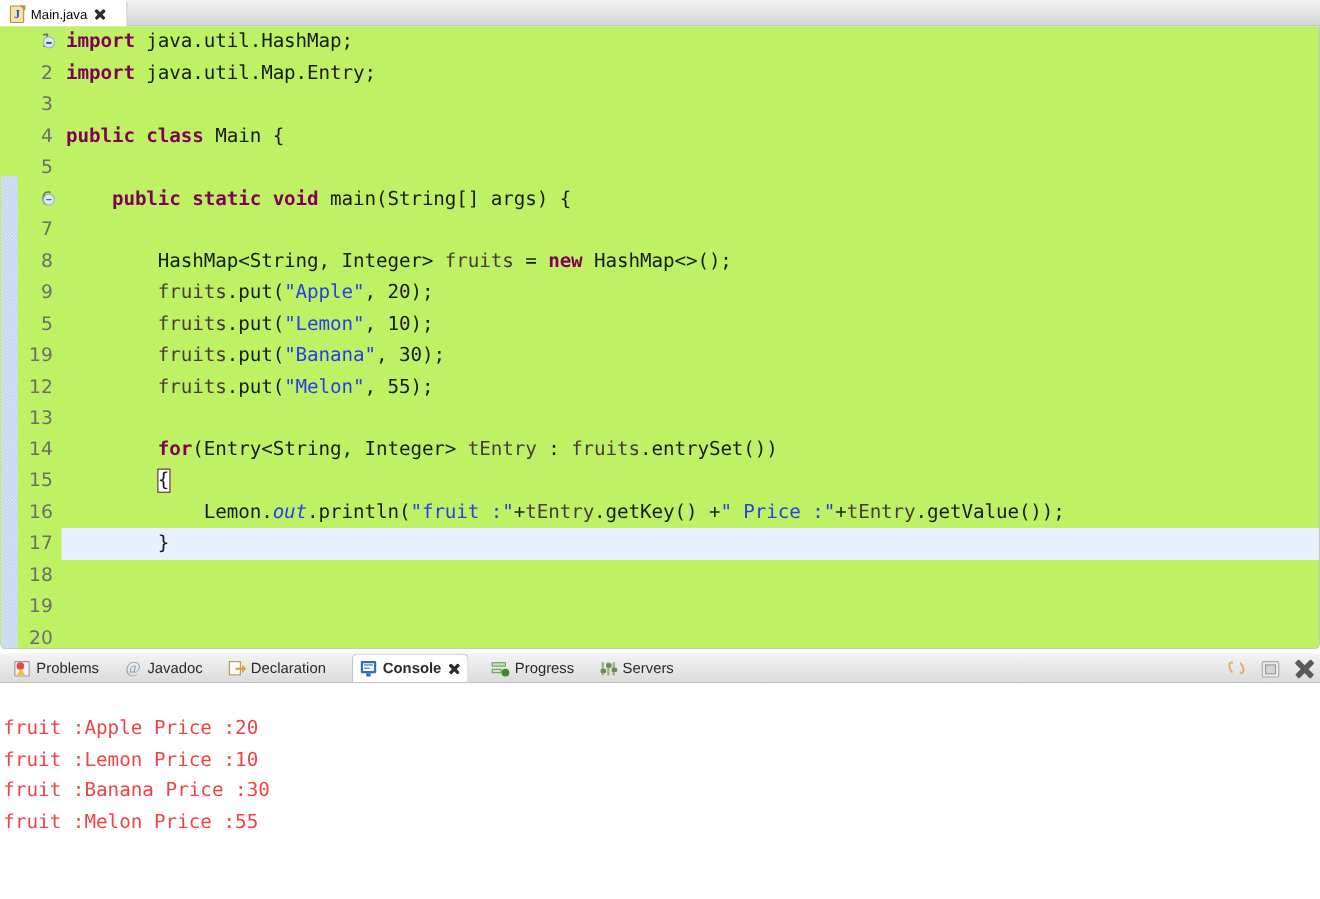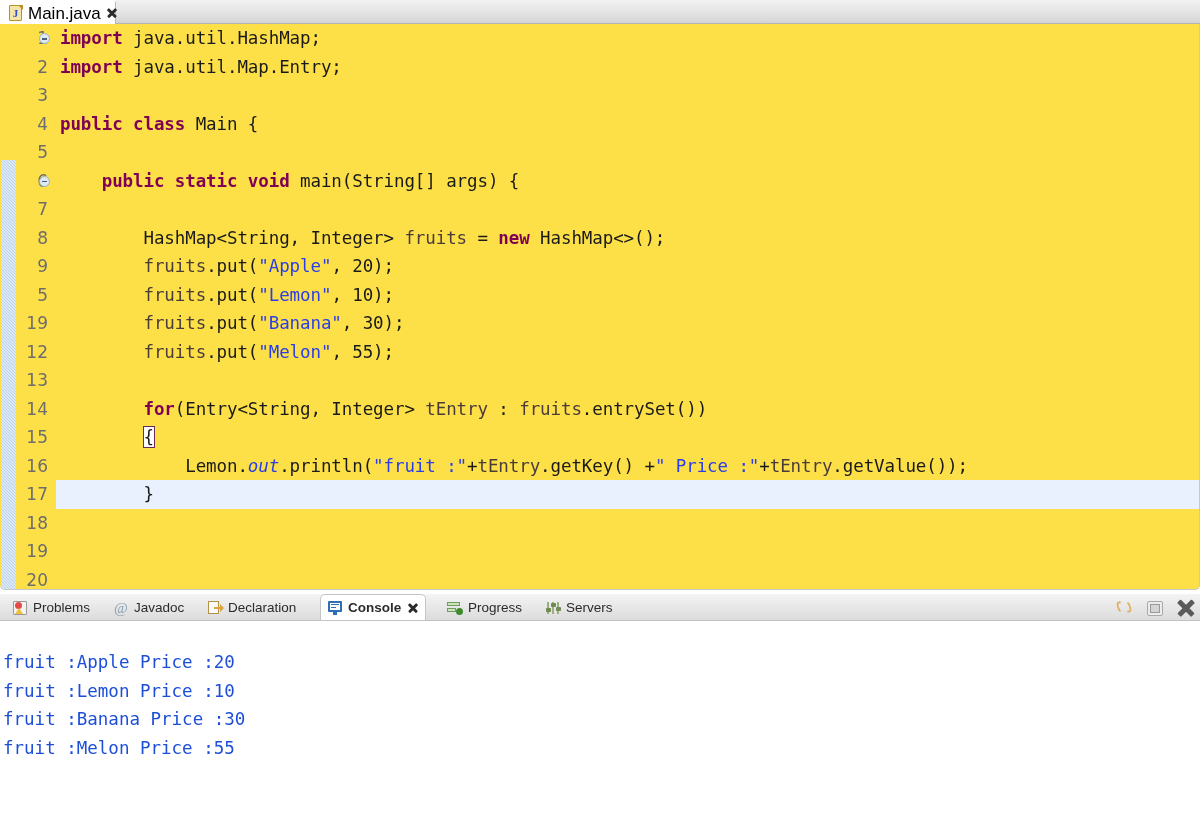--- a/index.html
+++ b/index.html
@@ -20,21 +20,21 @@
   }
   .tab-active {
     position: absolute; left: 0; top: 0; height: 24px;
     background: #ffffff;
     border-right: 1px solid #b9b9b9;
     border-top: 2px solid #ffffff;
     display: flex; align-items: center; gap: 5px;
     padding: 0 8px 0 9px;
     border-radius: 0 4px 0 0;
   }
-  .tab-label { font-size: 17px; color: #000; line-height: 1; white-space: nowrap; }
+  .tab-label { font-size: 12px; color: #000; line-height: 1; white-space: nowrap; }
   .jfile-icon { width: 14px; height: 16px; position: relative; display: inline-block; flex: 0 0 auto; }
   .jfile-icon .pg {
     position: absolute; left: 0; top: 0; width: 13px; height: 16px;
     background: #f6e5a8; border: 1px solid #b8912b;
     border-radius: 1px;
   }
   .jfile-icon .fold {
     position: absolute; right: 0px; top: 0px; width: 0; height: 0;
     border-left: 5px solid transparent; border-top: 5px solid #b8912b;
   }
@@ -52,21 +52,21 @@
     border-radius: 2px;
   }
   .xclose::before { transform: translate(-50%,-50%) rotate(45deg) scaleX(0.86); }
   .xclose::after  { transform: translate(-50%,-50%) rotate(-45deg) scaleX(0.86); }
   .xclose.flared::before { clip-path: polygon(0 -40%, 100% -120%, 100% 220%, 0 140%); }
   .xclose.flared::after  { clip-path: polygon(0 -40%, 100% -120%, 100% 220%, 0 140%); }
 
   
   .editor {
     position: absolute; left: 0; top: 24px; width: 1200px; height: 566px;
-    background: #fde047; overflow: hidden;
+    background: #bef264; overflow: hidden;
     border-right: 1px solid #c8c8c8;
     border-bottom: 1px solid #c8c8c8;
     border-radius: 0 0 5px 5px;
   }
   .changebar {
     position: absolute; left: 1px; top: 136px; width: 15px; height: 430px;
     background: #bcd3ec;
     background-image:
       linear-gradient(45deg, rgba(255,255,255,.45) 25%, transparent 25%, transparent 50%, rgba(255,255,255,.45) 50%, rgba(255,255,255,.45) 75%, transparent 75%);
     background-size: 3px 3px;
@@ -171,21 +171,21 @@
   .runline {
     position: absolute; left: 0; top: 27px; width: 1200px; height: 21px;
     font-size: 13px; color: #1a1a1a; line-height: 21px;
     padding-left: 3px; white-space: nowrap; overflow: hidden;
     border-bottom: 1px solid #cfcfcf;
   }
   .console-out {
     position: absolute; left: 0; top: 48px; width: 968px; height: 175px;
     padding: 6px 0 0 3px;
     font-family: "DejaVu Sans Mono", monospace;
-    font-size: 17.5px; line-height: 28.6px; color: #1d4ed8;
+    font-size: 17.5px; line-height: 28.6px; color: #ef4444;
     white-space: pre;
   }
 </style>
 </head>
 <body>
 
 <div id="app">
 
   <div class="tabbar">
     <div class="tab-active" id="ed-tab" style="width: 116px;">

